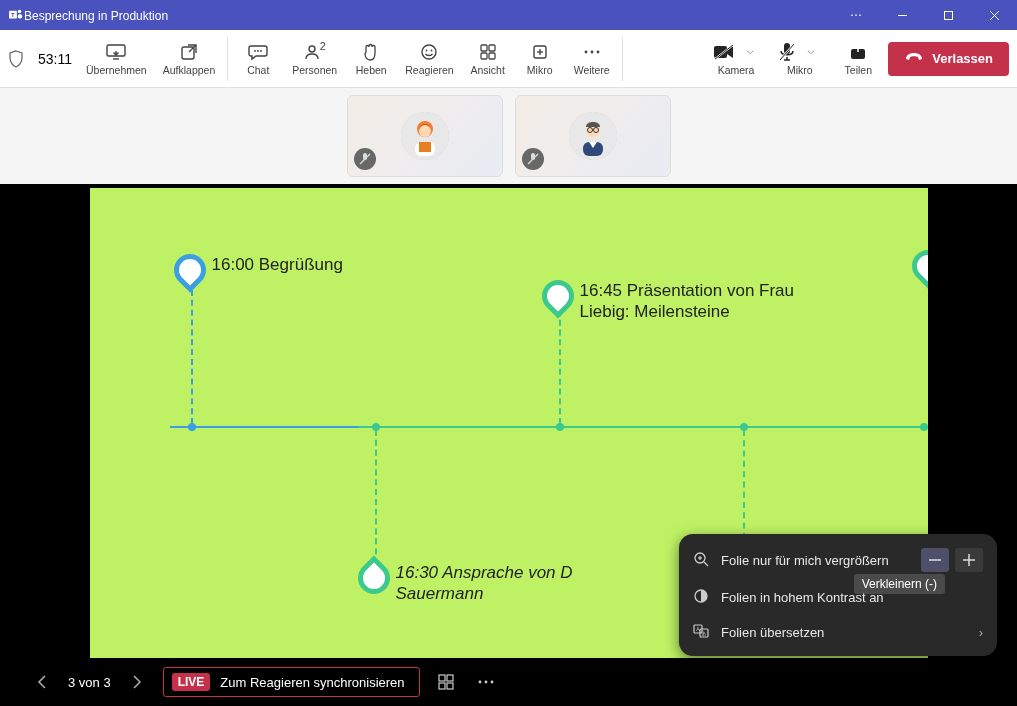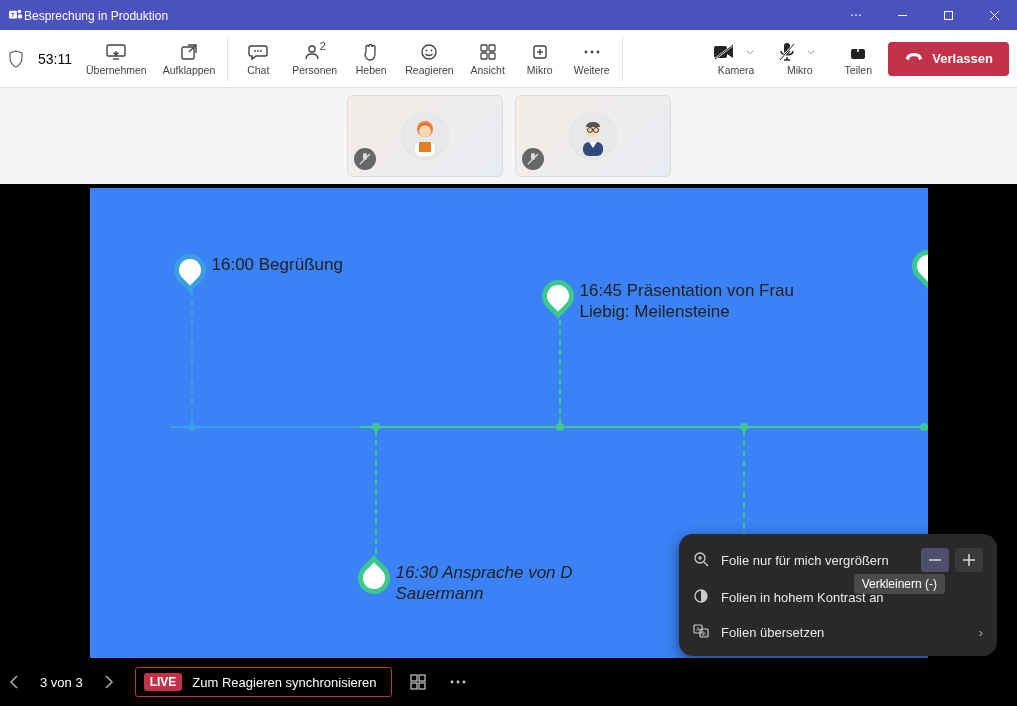--- a/index.html
+++ b/index.html
@@ -100,21 +100,21 @@
     
     .stage {
       position:relative;
       height: calc(706px - 30px - 58px - 96px);
       background: #000;
       display:flex;
       justify-content:center;
       padding: 0;
     }
     .slide {
-      background:#3b82f6;
+      background:#bef264;
       width: 838px;
       height: 515px;
       margin-top: 4px;
       position:relative;
       overflow:hidden;
     }
 
     
     .axis { position:absolute; top:238px; left:80px; right:0px; height:2px; display:flex; }
     .axis-seg { flex:1; height:2px; }
@@ -169,21 +169,21 @@
     }
 
     
     .bottombar {
       position:absolute;
       left:0; right:0; bottom:0;
       height: 48px;
       background:#000;
       display:flex;
       align-items:center;
-      padding: 0 0;
+      padding: 0 28px;
       gap: 12px;
       color:#fff;
       font-size:13px;
     }
     .nav-arrow { width:28px;height:28px;display:flex;align-items:center;justify-content:center;cursor:pointer; color:#bbb;}
     .sync-btn {
       border:1px solid #c4314b;
       border-radius:3px;
       padding:5px 14px 5px 8px;
       display:flex;align-items:center;gap:10px;

